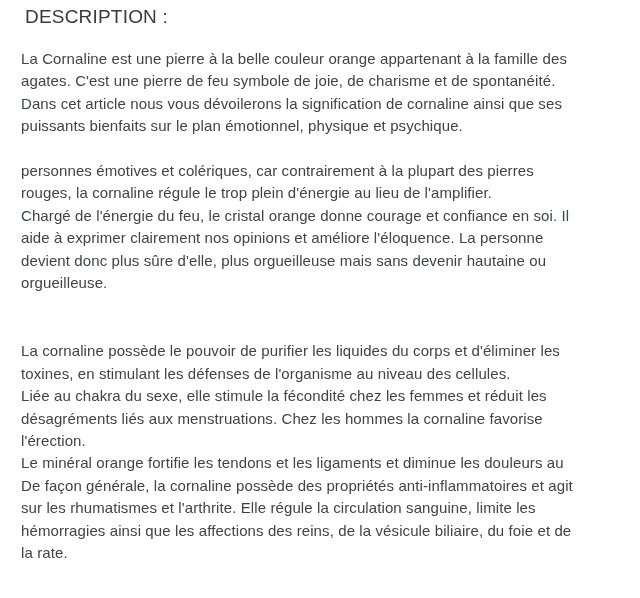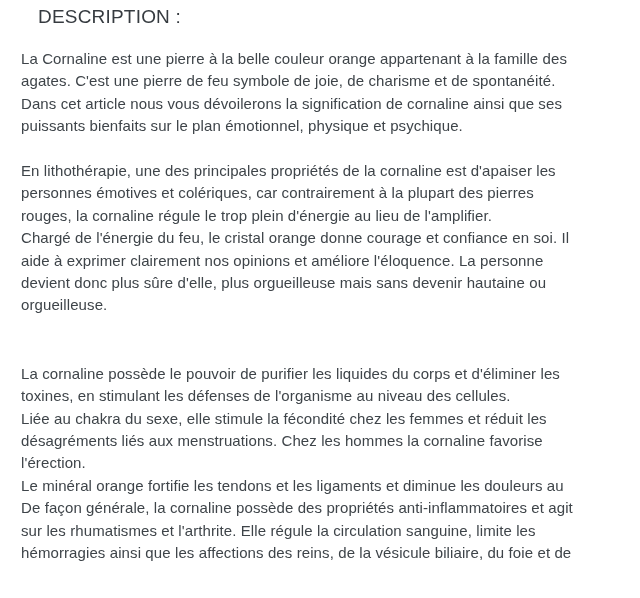--- a/index.html
+++ b/index.html
@@ -10,21 +10,21 @@
     width: 640px;
     height: 598px;
     background: #ffffff;
     overflow: hidden;
     font-family: "Liberation Sans", sans-serif;
   }
   .content {
     padding: 4px 10px 0 21px;
   }
   .heading {
-    margin: 0 0 18px 17px;
+    margin: 0 0 18px 4px;
     font-size: 19px;
     line-height: 26px;
     font-weight: 400;
     letter-spacing: 0.2px;
     color: #363b40;
   }
   .para {
     margin: 0 0 22.4px 0;
     font-size: 15px;
     line-height: 22.4px;
@@ -48,34 +48,34 @@
   <h2 class="heading">DESCRIPTION :</h2>
 
   <p class="para">
     <span class="line">La Cornaline est une pierre à la belle couleur orange appartenant à la famille des</span>
     <span class="line">agates. C'est une pierre de feu symbole de joie, de charisme et de spontanéité.</span>
     <span class="line">Dans cet article nous vous dévoilerons la signification de cornaline ainsi que ses</span>
     <span class="line">puissants bienfaits sur le plan émotionnel, physique et psychique.</span>
   </p>
 
   <p class="para">
-    <span class="line">En lithothérapie, une des principales propriétés de la cornaline est d'apaiser les</span>
     <span class="line">personnes émotives et colériques, car contrairement à la plupart des pierres</span>
     <span class="line">rouges, la cornaline régule le trop plein d'énergie au lieu de l'amplifier.</span>
     <span class="line">Chargé de l'énergie du feu, le cristal orange donne courage et confiance en soi. Il</span>
     <span class="line">aide à exprimer clairement nos opinions et améliore l'éloquence. La personne</span>
     <span class="line">devient donc plus sûre d'elle, plus orgueilleuse mais sans devenir hautaine ou</span>
     <span class="line">orgueilleuse.</span>
   </p>
 
   <p class="para">
     <span class="line">La cornaline possède le pouvoir de purifier les liquides du corps et d'éliminer les</span>
     <span class="line">toxines, en stimulant les défenses de l'organisme au niveau des cellules.</span>
     <span class="line">Liée au chakra du sexe, elle stimule la fécondité chez les femmes et réduit les</span>
     <span class="line">désagréments liés aux menstruations. Chez les hommes la cornaline favorise</span>
     <span class="line">l'érection.</span>
     <span class="line">Le minéral orange fortifie les tendons et les ligaments et diminue les douleurs au</span>
     <span class="line">De façon générale, la cornaline possède des propriétés anti-inflammatoires et agit</span>
     <span class="line">sur les rhumatismes et l'arthrite. Elle régule la circulation sanguine, limite les</span>
     <span class="line">hémorragies ainsi que les affections des reins, de la vésicule biliaire, du foie et de</span>
+    <span class="line">la rate.</span>
   </p>
 
 </div>
 
 </body></html>

